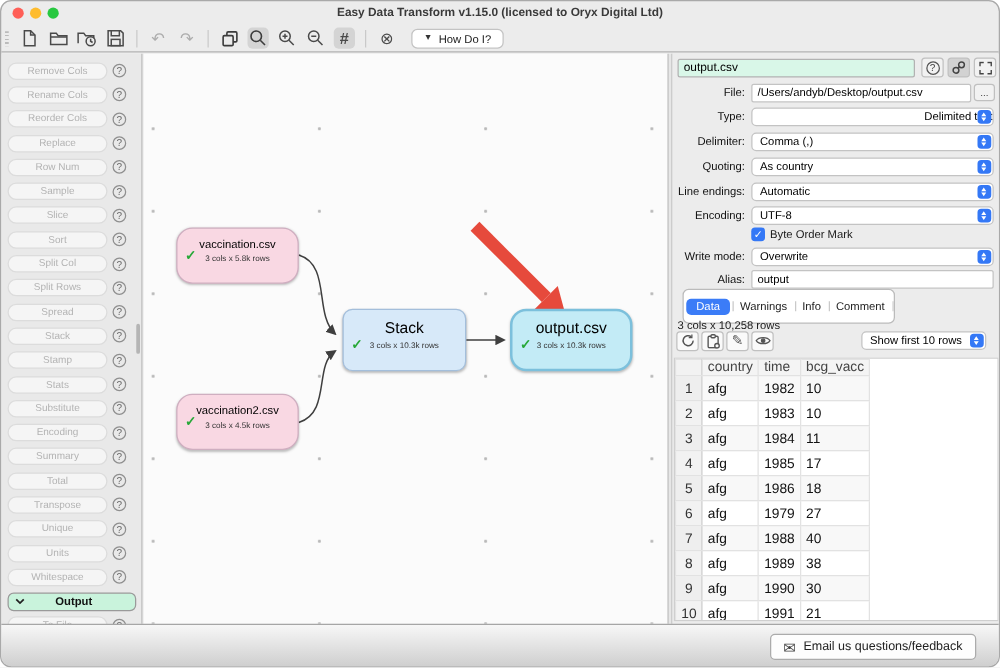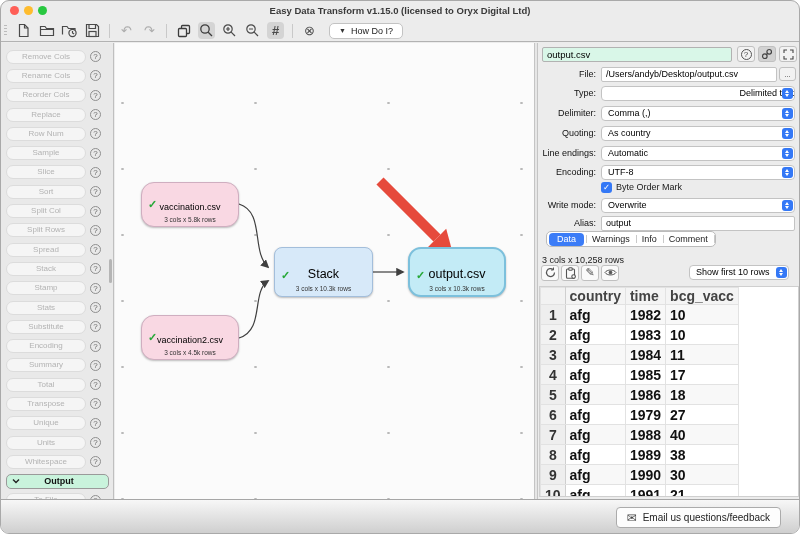--- a/index.html
+++ b/index.html
@@ -46,21 +46,21 @@
   .side-output .lbl { flex:1; text-align:center; margin-right:14px; font-size:9px; }
   .side-scroll { position:absolute; right:1px; top:216px; width:3px; height:24px;
                  background:#b5b5b5; border-radius:2px; }
 
   
   .canvas { position:absolute; left:114px; top:42px; width:419px; bottom:34px; background:#fbfbfb;
             background-image:radial-gradient(circle, #b9b9b9 1px, transparent 1.4px);
             background-size:133px 66px; background-position:74px 27px; }
   .edges { position:absolute; inset:0; }
   .node { position:absolute; text-align:center; box-shadow:0 1px 2px rgba(0,0,0,0.25); }
-  .node .ntitle { color:#000;margin-top:12px; }
+  .node .ntitle { color:#000; }
   .node .nsub { font-size:6.5px; color:#333; margin-top:4px; }
   .node .ncheck { position:absolute; left:6px; color:#27a838; font-size:11px; font-weight:bold; }
   .node-input { width:98px; height:45px; background:#f9d8e3; border:1px solid #cfaec0;
                 border-radius:13px; padding-top:7px; }
   .node-input .ntitle { font-size:9px; }
   .node-input .ncheck { top:15px; }
   .node-trans { width:99px; height:50px; background:#d7e9f9; border:1px solid #a3bedb;
                 border-radius:8px; padding-top:7px; }
   .node-trans .ntitle { font-size:12.5px; }
   .node-trans .ncheck { top:21px; }
@@ -90,34 +90,34 @@
   .selectbox { position:absolute; height:15px; background:#fff; border:1px solid #c3c3c3;
                border-radius:4px; padding-left:6px; line-height:13px; color:#000; }
   .stepper { position:absolute; right:1.5px; top:1.5px; width:11px; height:11px;
              background:#3478f6; border-radius:3px; }
   .stepper:before { content:""; position:absolute; left:3px; top:2px; border-left:2.5px solid transparent;
                     border-right:2.5px solid transparent; border-bottom:3px solid #fff; }
   .stepper:after { content:""; position:absolute; left:3px; bottom:2px; border-left:2.5px solid transparent;
                    border-right:2.5px solid transparent; border-top:3px solid #fff; }
   .checkbox { position:absolute; left:63px; top:1px; width:11px; height:11px; background:#3478f6;
               border-radius:3px; color:#fff; font-size:8.5px; line-height:11px; text-align:center; }
-  .tabsbar { position:absolute; left:8px; top:0; width:170px; height:16px; background:#fff;
+  .tabsbar { position:absolute; left:8px; top:0; width:170px; height:28px; background:#fff;
              border:1px solid #bbb; border-radius:5px; display:flex; align-items:center; overflow:hidden; }
   .tab { padding:0 6px; line-height:14px; color:#222; position:relative; }
   .tab + .tab:before { content:""; position:absolute; left:0; top:3px; bottom:3px; width:1px; background:#c9c9c9; }
   .tab.sel { background:#3b7cf7; color:#fff; border-radius:4px; margin:1px 2px; padding:0 8px; line-height:13px; }
   .tab.sel:before { display:none; }
   .icon-btn { position:absolute; width:18px; height:16px; background:#fafafa; border:1px solid #c0c0c0;
               border-radius:3px; display:flex; align-items:center; justify-content:center; color:#555; }
 
   
   .grid { position:absolute; left:1px; right:2px; top:243px; bottom:2px; background:#fff;
           border:1px solid #cfcfcf; overflow:hidden; }
   .gtable { border-collapse:collapse; }
-  .gtable th, .gtable td { font-weight:bold; font-size:14px; border:1px solid #e2e2e2;
+  .gtable th, .gtable td { font-weight:normal; font-size:11px; border:1px solid #e2e2e2;
                            padding:0 4px; text-align:left; white-space:nowrap; }
   .gtable th { height:13px; background:#f4f4f4; color:#444; }
   .gtable td { height:20px; color:#111; }
   .gtable .gut { background:#f2f2f2; text-align:center; color:#333; width:21px; border-right:1px solid #cfcfcf; }
   .gtable tr:nth-child(even) td { background:#f8f8f8; }
   .gtable tr:nth-child(even) td.gut { background:#eeeeee; }
   .col-c { width:37px; } .col-t { width:23px; } .col-b { width:50px; }
 
   
   .statusbar { position:absolute; left:0; right:0; bottom:0; height:34px;

